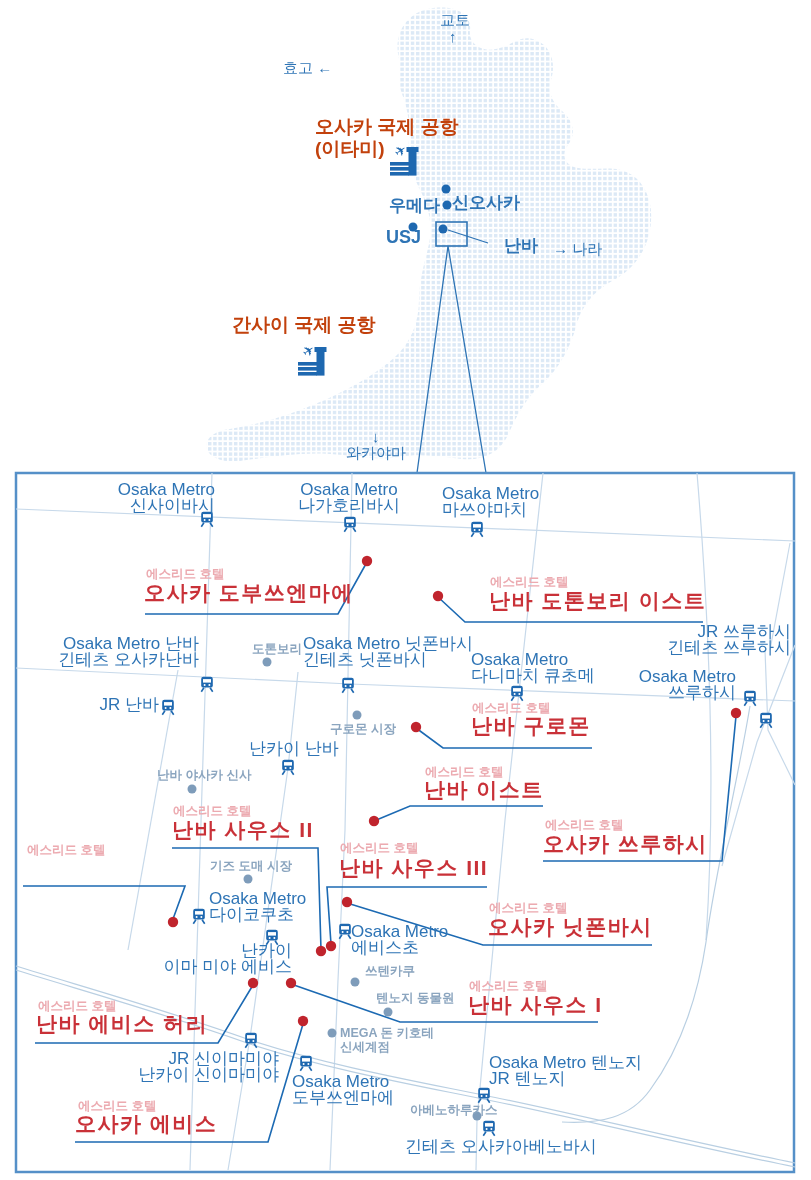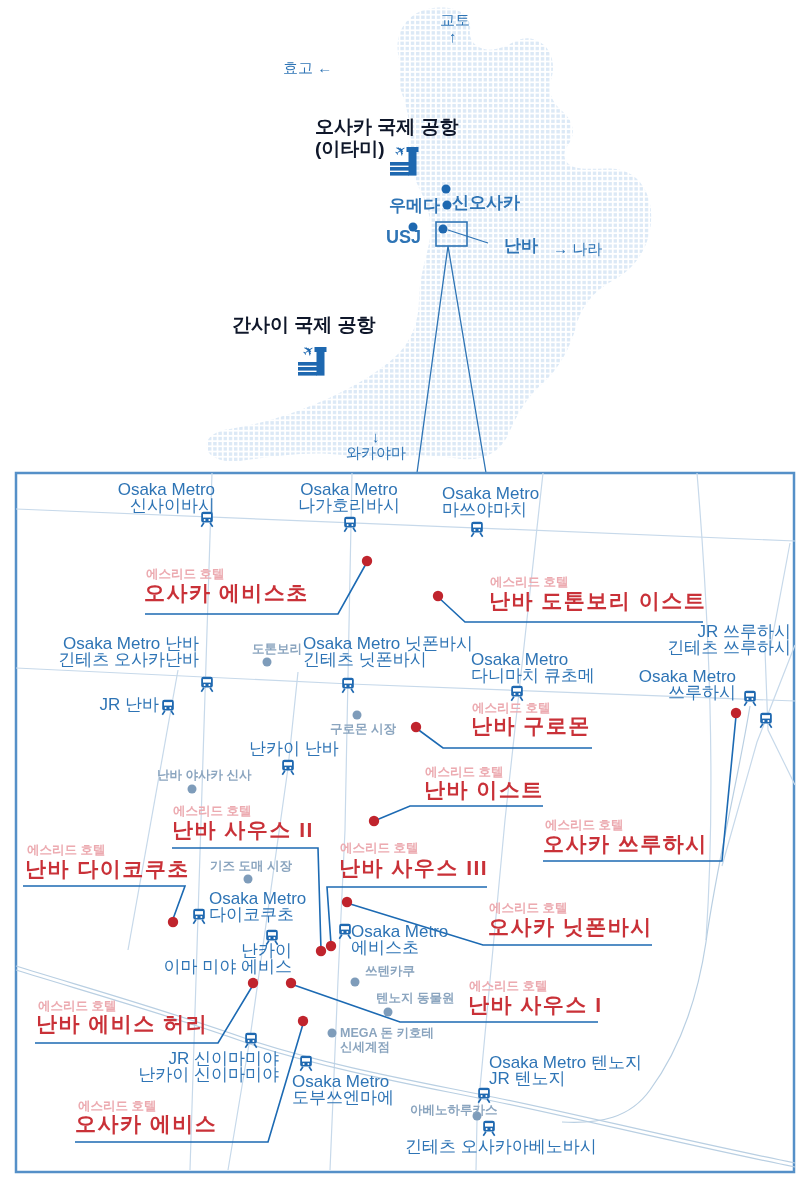--- a/index.html
+++ b/index.html
@@ -3,21 +3,21 @@
 <meta charset="utf-8">
 <style>
   html,body{margin:0;padding:0;background:#fff;}
   .stage{position:relative;width:811px;height:1180px;background:#fff;
          font-family:"Liberation Sans",sans-serif;overflow:hidden;}
   .gfx{position:absolute;left:0;top:0;}
   .lbl{position:absolute;white-space:nowrap;line-height:1.15;}
   .blue{color:#2e74b5;font-size:17px;font-weight:400;line-height:16px;}
   .dir{color:#2e74b5;font-size:15px;font-weight:400;}
   .city{color:#2e74b5;font-size:17px;font-weight:700;}
-  .big{color:#0f172a;font-size:19px;font-weight:700;line-height:22px;}
+  .big{color:#c2410c;font-size:19px;font-weight:700;line-height:22px;}
   .gray{color:#8ba5bf;font-size:12.5px;font-weight:700;line-height:14px;}
   .brand{color:#ecaab0;font-size:12.5px;font-weight:700;}
   .hname{color:#c93138;font-size:21px;font-weight:700;letter-spacing:1.5px;}
   .r{text-align:right;}
   .ln{display:block;}
 </style>
 </head>
 <body>
 
 <div class="stage">
@@ -241,39 +241,38 @@
   <div class="lbl gray" style="left:210px;top:859px">기즈 도매 시장</div>
   <div class="lbl gray" style="left:365px;top:964px">쓰텐카쿠</div>
   <div class="lbl gray" style="left:376px;top:991px">텐노지 동물원</div>
   <div class="lbl gray" style="left:340px;top:1026px">
     <span class="ln">MEGA 돈 키호테</span>
     <span class="ln">신세계점</span>
   </div>
   <div class="lbl gray" style="left:410px;top:1103px">아베노하루카스</div>
 
   <div class="lbl brand" style="left:146px;top:567px">에스리드 호텔</div>
-  <div class="lbl hname" style="left:144px;top:581px">오사카 에비스초</div>
+  <div class="lbl hname" style="left:144px;top:581px">오사카 도부쓰엔마에</div>
 
   <div class="lbl brand" style="left:490px;top:575px">에스리드 호텔</div>
   <div class="lbl hname" style="left:489px;top:589px">난바 도톤보리 이스트</div>
 
   <div class="lbl brand" style="left:472px;top:701px">에스리드 호텔</div>
   <div class="lbl hname" style="left:471px;top:714px">난바 구로몬</div>
 
   <div class="lbl brand" style="left:425px;top:765px">에스리드 호텔</div>
   <div class="lbl hname" style="left:424px;top:778px">난바 이스트</div>
 
   <div class="lbl brand" style="left:545px;top:818px">에스리드 호텔</div>
   <div class="lbl hname" style="left:543px;top:832px">오사카 쓰루하시</div>
 
   <div class="lbl brand" style="left:173px;top:804px">에스리드 호텔</div>
   <div class="lbl hname" style="left:172px;top:818px">난바 사우스 II</div>
 
   <div class="lbl brand" style="left:27px;top:843px">에스리드 호텔</div>
-  <div class="lbl hname" style="left:25px;top:857px">난바 다이코쿠초</div>
 
   <div class="lbl brand" style="left:340px;top:841px">에스리드 호텔</div>
   <div class="lbl hname" style="left:339px;top:856px">난바 사우스 III</div>
 
   <div class="lbl brand" style="left:489px;top:901px">에스리드 호텔</div>
   <div class="lbl hname" style="left:488px;top:915px">오사카 닛폰바시</div>
 
   <div class="lbl brand" style="left:38px;top:999px">에스리드 호텔</div>
   <div class="lbl hname" style="left:36px;top:1012px">난바 에비스 허리</div>
 

